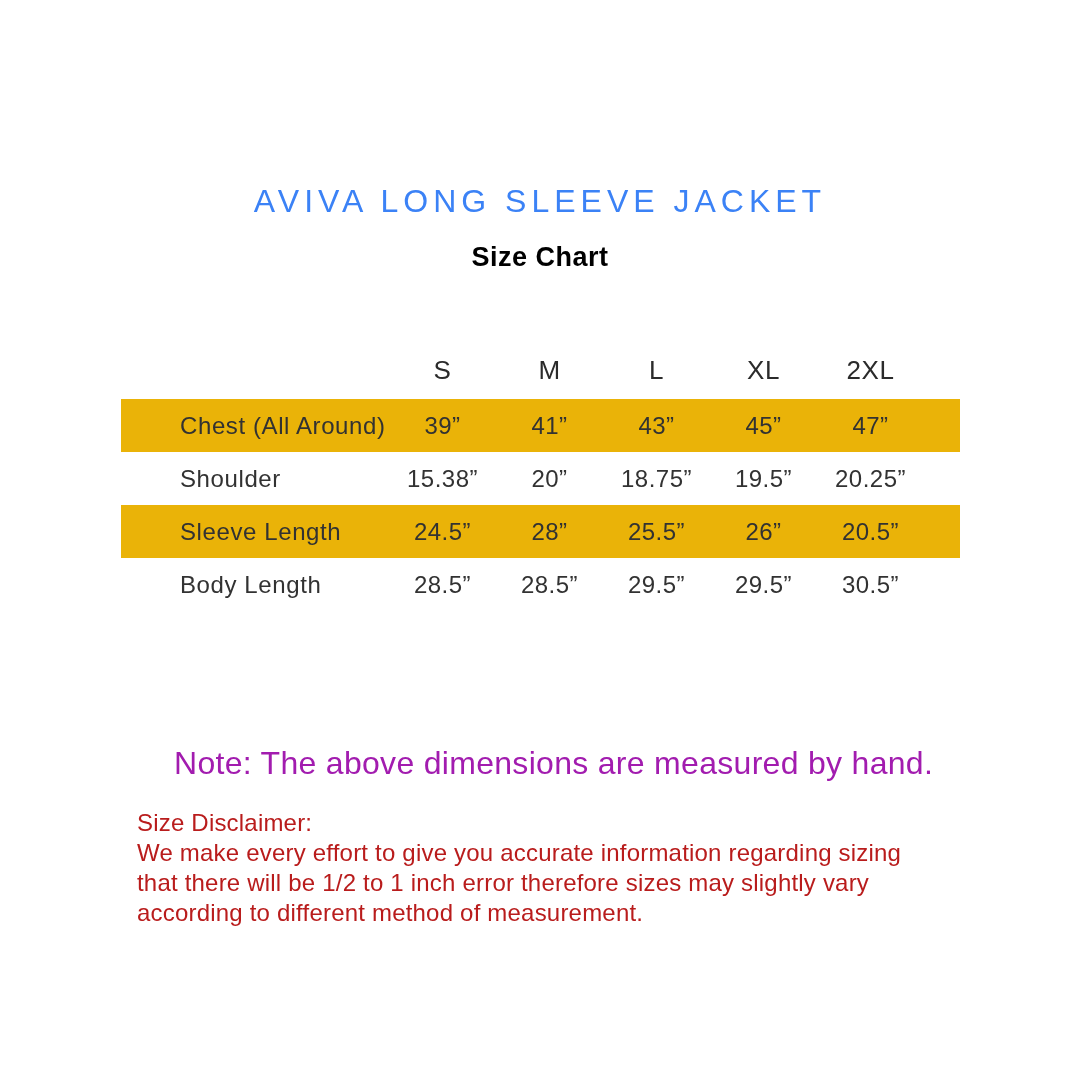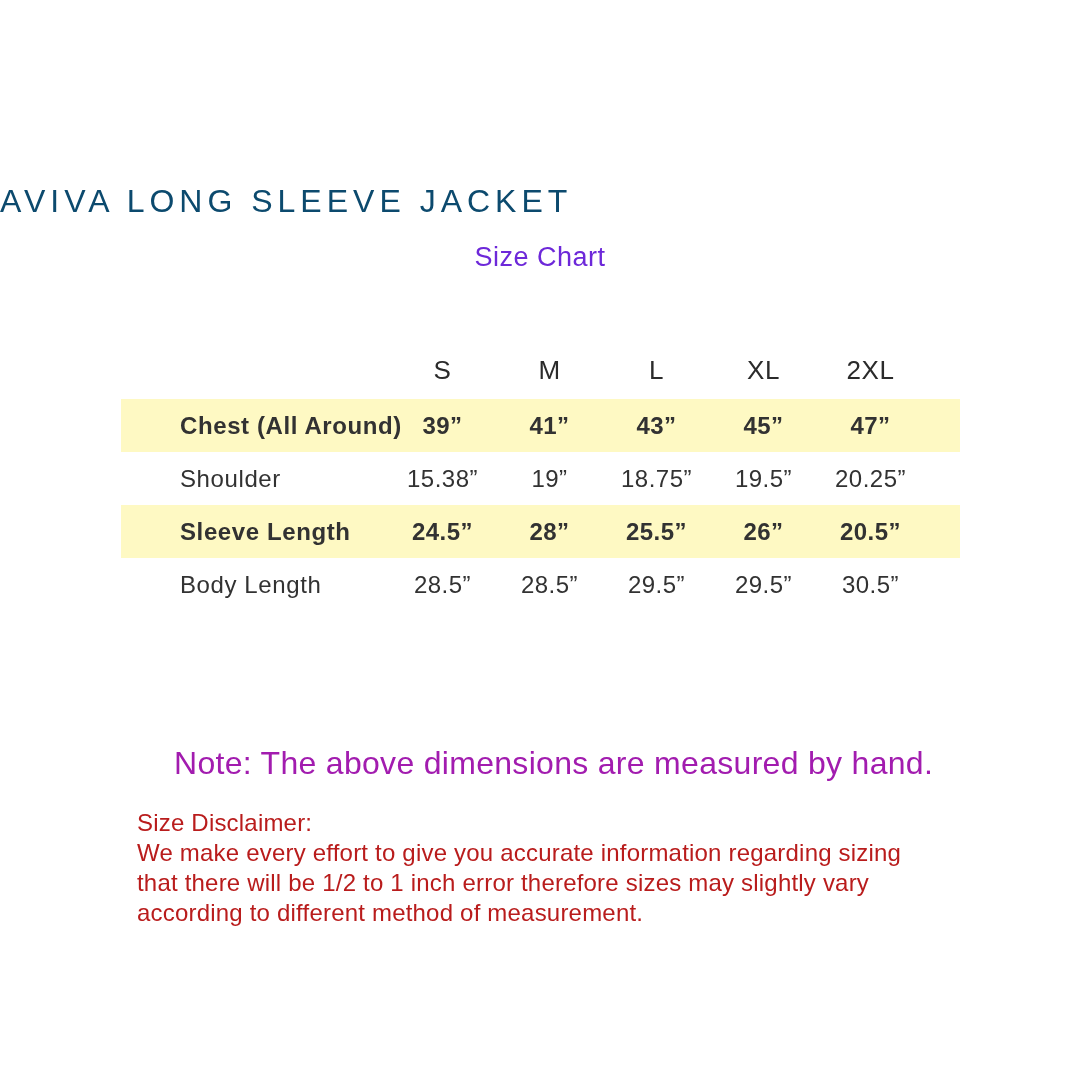--- a/index.html
+++ b/index.html
@@ -20,38 +20,38 @@
     background: #ffffff;
     overflow: hidden;
   }
 
   
   .title {
     position: absolute;
     top: 181px;
     left: 0;
     width: 1080px;
-    text-align: left;
+    text-align: center;
     font-size: 32px;
     line-height: 40px;
     letter-spacing: 5px;
-    color: #0c4a6e;
+    color: #3b82f6;
     font-weight: 400;
   }
   .subtitle {
     position: absolute;
     top: 241px;
     left: 0;
     width: 1080px;
     text-align: center;
     font-size: 27px;
     line-height: 32px;
     letter-spacing: 0.5px;
-    color: #6d28d9;
-    font-weight: 400;
+    color: #000000;
+    font-weight: 700;
   }
 
   
   .size-table {
     position: absolute;
     left: 121px;
     top: 341px;
     width: 839px;
     font-size: 24px;
     color: #323232;
@@ -62,22 +62,21 @@
     height: 53px;
     padding-right: 36px;
     box-sizing: border-box;
   }
   .trow.thead {
     height: 58px;
     font-size: 26px;
     color: #2b2b2b;
   }
   .trow.striped {
-    background: #fef9c3;
-    font-weight: bold;
+    background: #eab308;
   }
   .cell.label {
     flex: none;
     width: 268px;
     padding-left: 59px;
     box-sizing: border-box;
     text-align: left;
     letter-spacing: 0.6px;
     white-space: nowrap;
   }
@@ -133,21 +132,21 @@
       <div class="cell val">39”</div>
       <div class="cell val">41”</div>
       <div class="cell val">43”</div>
       <div class="cell val">45”</div>
       <div class="cell val">47”</div>
     </div>
 
     <div class="trow">
       <div class="cell label">Shoulder</div>
       <div class="cell val">15.38”</div>
-      <div class="cell val">19”</div>
+      <div class="cell val">20”</div>
       <div class="cell val">18.75”</div>
       <div class="cell val">19.5”</div>
       <div class="cell val">20.25”</div>
     </div>
 
     <div class="trow striped">
       <div class="cell label">Sleeve Length</div>
       <div class="cell val">24.5”</div>
       <div class="cell val">28”</div>
       <div class="cell val">25.5”</div>

